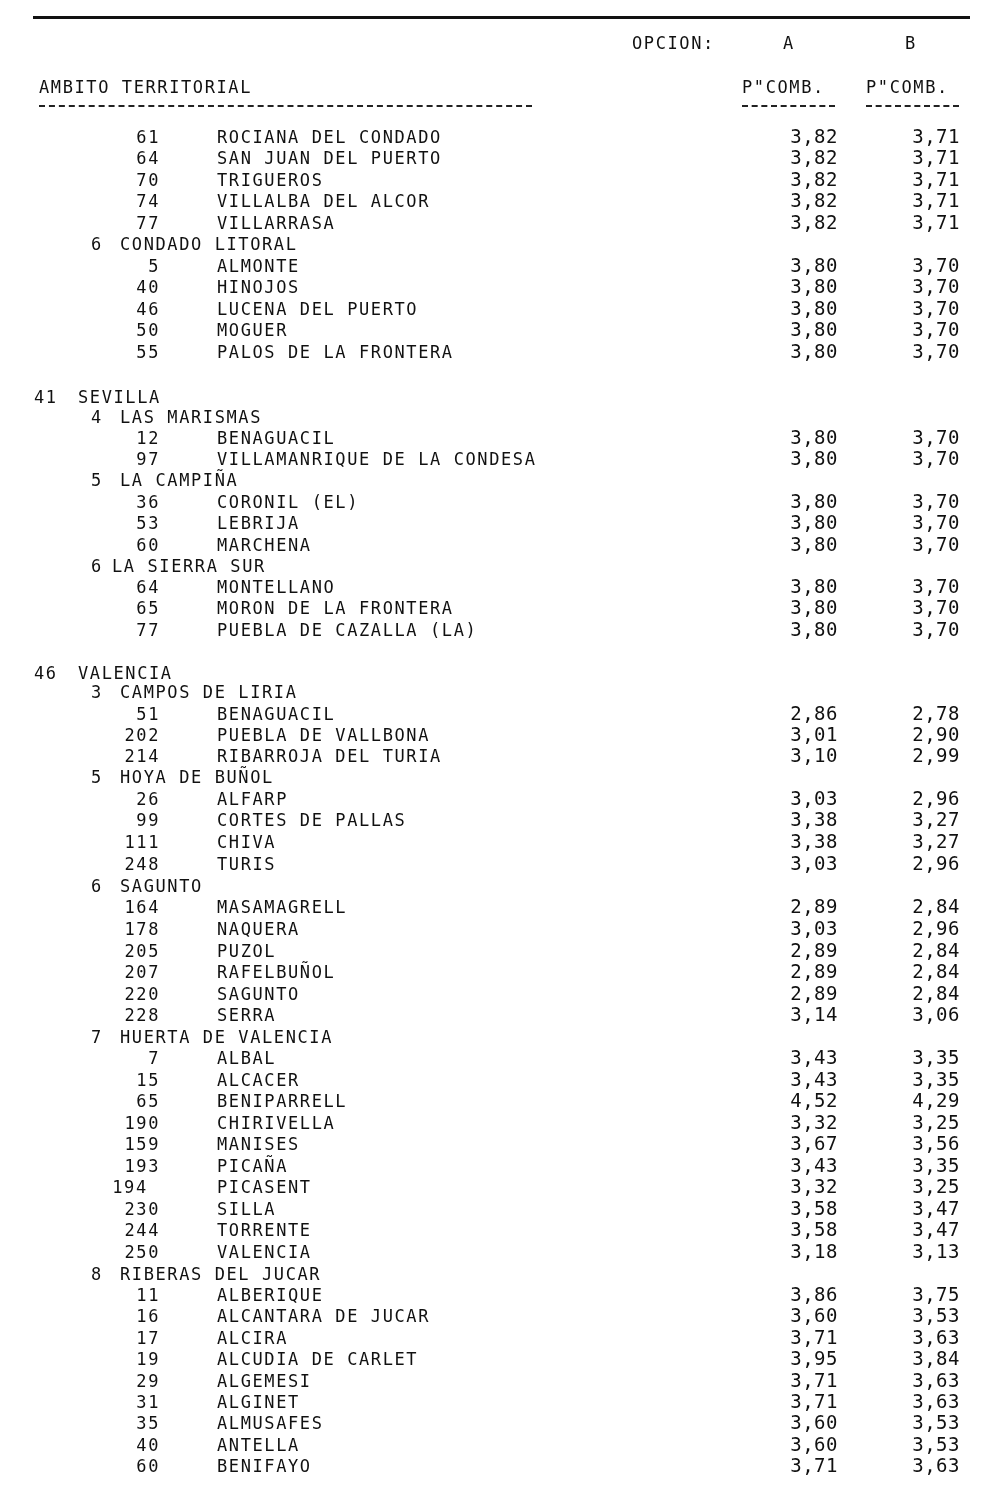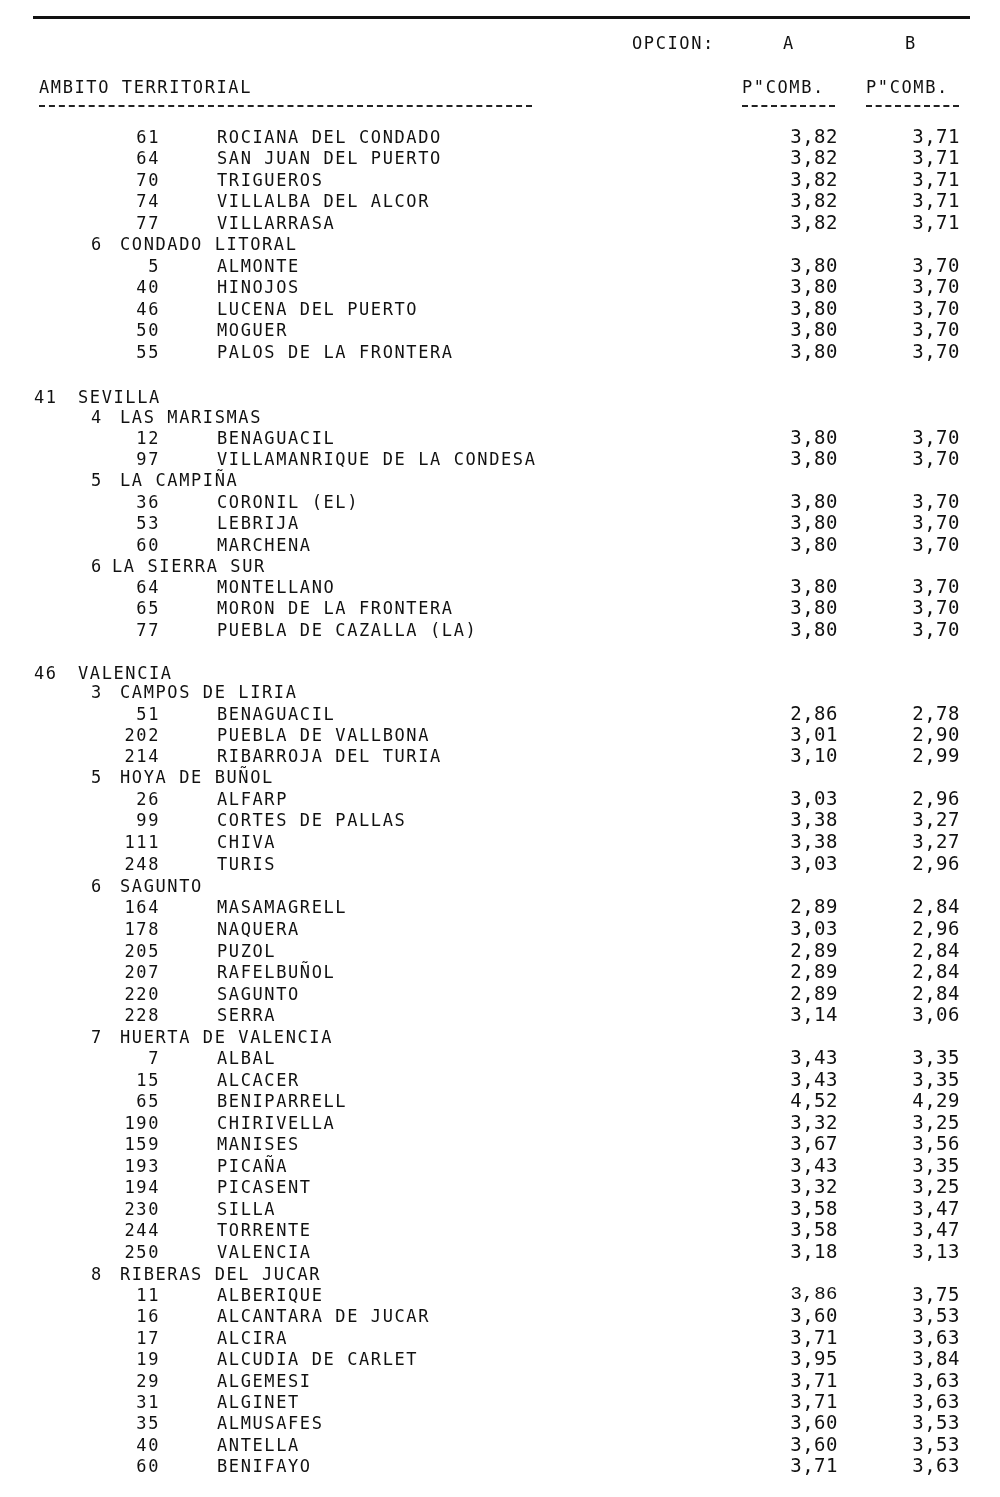--- a/index.html
+++ b/index.html
@@ -190,41 +190,41 @@
     <div class="t val" style="left:748px;top:1112px;">3,32</div>
     <div class="t val" style="left:870px;top:1112px;">3,25</div>
     <div class="t num" style="left:100px;top:1134px;">159</div>
     <div class="t" style="left:217px;top:1134px;">MANISES</div>
     <div class="t val" style="left:748px;top:1133px;">3,67</div>
     <div class="t val" style="left:870px;top:1133px;">3,56</div>
     <div class="t num" style="left:100px;top:1156px;">193</div>
     <div class="t" style="left:217px;top:1156px;">PICAÑA</div>
     <div class="t val" style="left:748px;top:1155px;">3,43</div>
     <div class="t val" style="left:870px;top:1155px;">3,35</div>
-    <div class="t num" style="left:100px;top:1177px;">194</div>
+    <div class="t num" style="left:100px;top:1177px;text-align:center;">194</div>
     <div class="t" style="left:217px;top:1177px;">PICASENT</div>
     <div class="t val" style="left:748px;top:1176px;">3,32</div>
     <div class="t val" style="left:870px;top:1176px;">3,25</div>
     <div class="t num" style="left:100px;top:1199px;">230</div>
     <div class="t" style="left:217px;top:1199px;">SILLA</div>
     <div class="t val" style="left:748px;top:1198px;">3,58</div>
     <div class="t val" style="left:870px;top:1198px;">3,47</div>
     <div class="t num" style="left:100px;top:1220px;">244</div>
     <div class="t" style="left:217px;top:1220px;">TORRENTE</div>
     <div class="t val" style="left:748px;top:1219px;">3,58</div>
     <div class="t val" style="left:870px;top:1219px;">3,47</div>
     <div class="t num" style="left:100px;top:1242px;">250</div>
     <div class="t" style="left:217px;top:1242px;">VALENCIA</div>
     <div class="t val" style="left:748px;top:1241px;">3,18</div>
     <div class="t val" style="left:870px;top:1241px;">3,13</div>
     <div class="t" style="left:91px;top:1264px;">8</div>
     <div class="t" style="left:120px;top:1264px;">RIBERAS DEL JUCAR</div>
     <div class="t num" style="left:100px;top:1285px;">11</div>
     <div class="t" style="left:217px;top:1285px;">ALBERIQUE</div>
-    <div class="t val" style="left:748px;top:1284px;font-family:Liberation Mono, monospace;">3,86</div>
+    <div class="t val" style="left:748px;top:1284px;">3,86</div>
     <div class="t val" style="left:870px;top:1284px;">3,75</div>
     <div class="t num" style="left:100px;top:1306px;">16</div>
     <div class="t" style="left:217px;top:1306px;">ALCANTARA DE JUCAR</div>
     <div class="t val" style="left:748px;top:1305px;">3,60</div>
     <div class="t val" style="left:870px;top:1305px;">3,53</div>
     <div class="t num" style="left:100px;top:1328px;">17</div>
     <div class="t" style="left:217px;top:1328px;">ALCIRA</div>
     <div class="t val" style="left:748px;top:1327px;">3,71</div>
     <div class="t val" style="left:870px;top:1327px;">3,63</div>
     <div class="t num" style="left:100px;top:1349px;">19</div>

